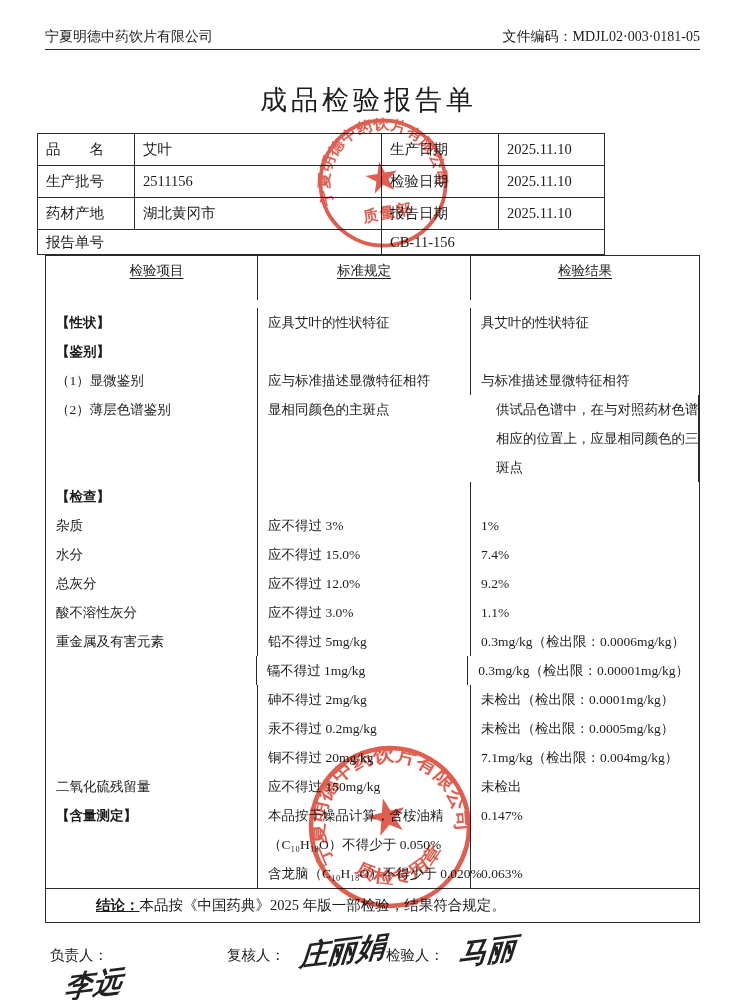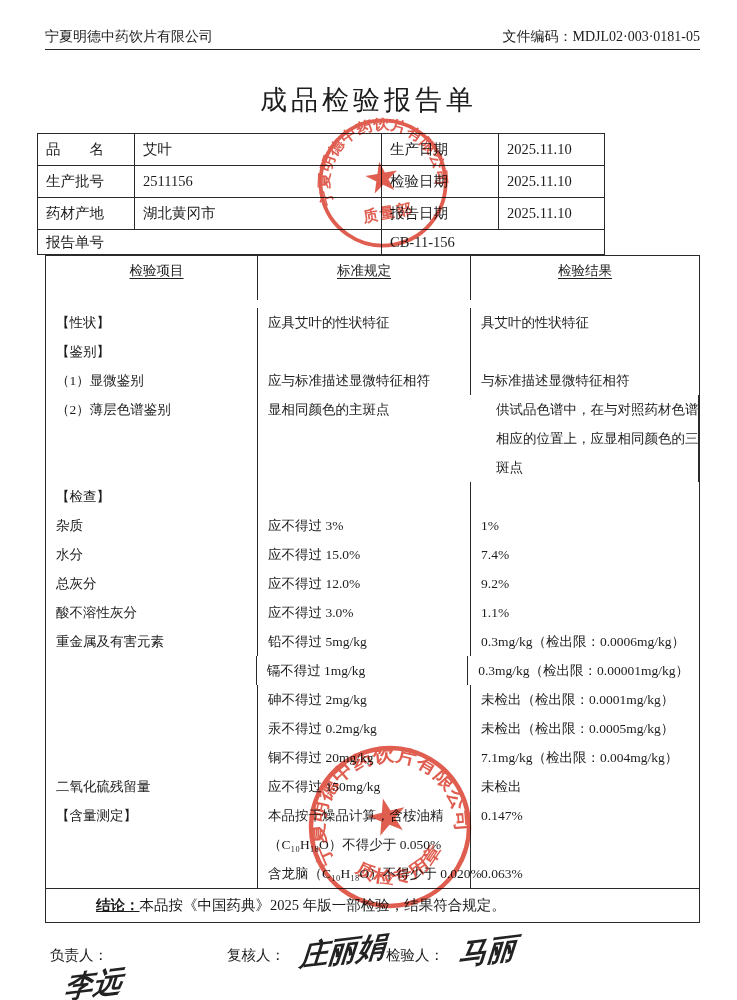--- a/index.html
+++ b/index.html
@@ -30,21 +30,21 @@
   .thead .hcell{box-sizing:border-box; padding-top:6px;}
   .thead .hcell span{text-decoration:underline; text-underline-offset:3px;}
   .c0{width:212px;} .c1{width:213px;} .c2{flex:1;}
   .thead .c0{padding-left:10px;text-align:center;}
   .thead .c1,.thead .c2{text-align:center;}
   .bdr{border-right:1px solid #2a2a2a; box-sizing:border-box;}
   .trows{padding-top:8px;}
   .trow{display:flex; min-height:29px; align-items:stretch;}
   .tcell{box-sizing:border-box; padding:0 10px;}
   .tline{line-height:29px; white-space:nowrap;}
-  .strong .tline, .tline.strong{font-weight:normal;}
+  .strong .tline, .tline.strong{font-weight:bold;}
   .concl{border-top:1.6px solid #2a2a2a; height:33px; line-height:33px;
          padding-left:50px; font-size:14.5px;}
   .concl b{font-weight:bold;text-decoration:underline;}
   
   .signs{position:absolute; left:50px; right:30px; top:932px; display:flex;
          align-items:flex-start; font-size:14.5px;}
   .sign-group{display:flex; align-items:flex-start;}
   .sign-group .lab{padding-top:14px; white-space:nowrap;}
   .sig{display:inline-block; margin-left:14px; font-size:29px; font-weight:bold;
        font-style:italic; transform:rotate(-7deg) skewX(-12deg);

